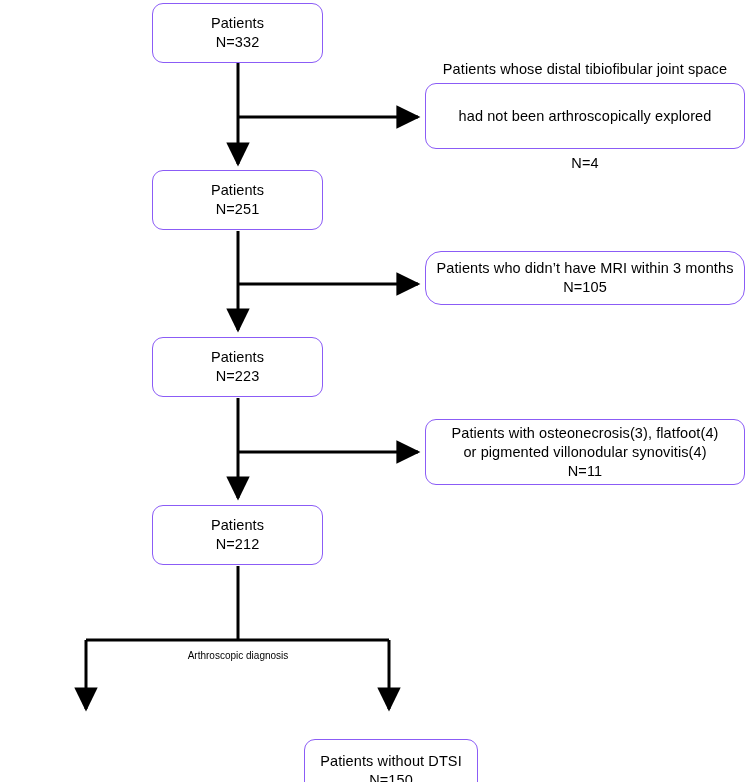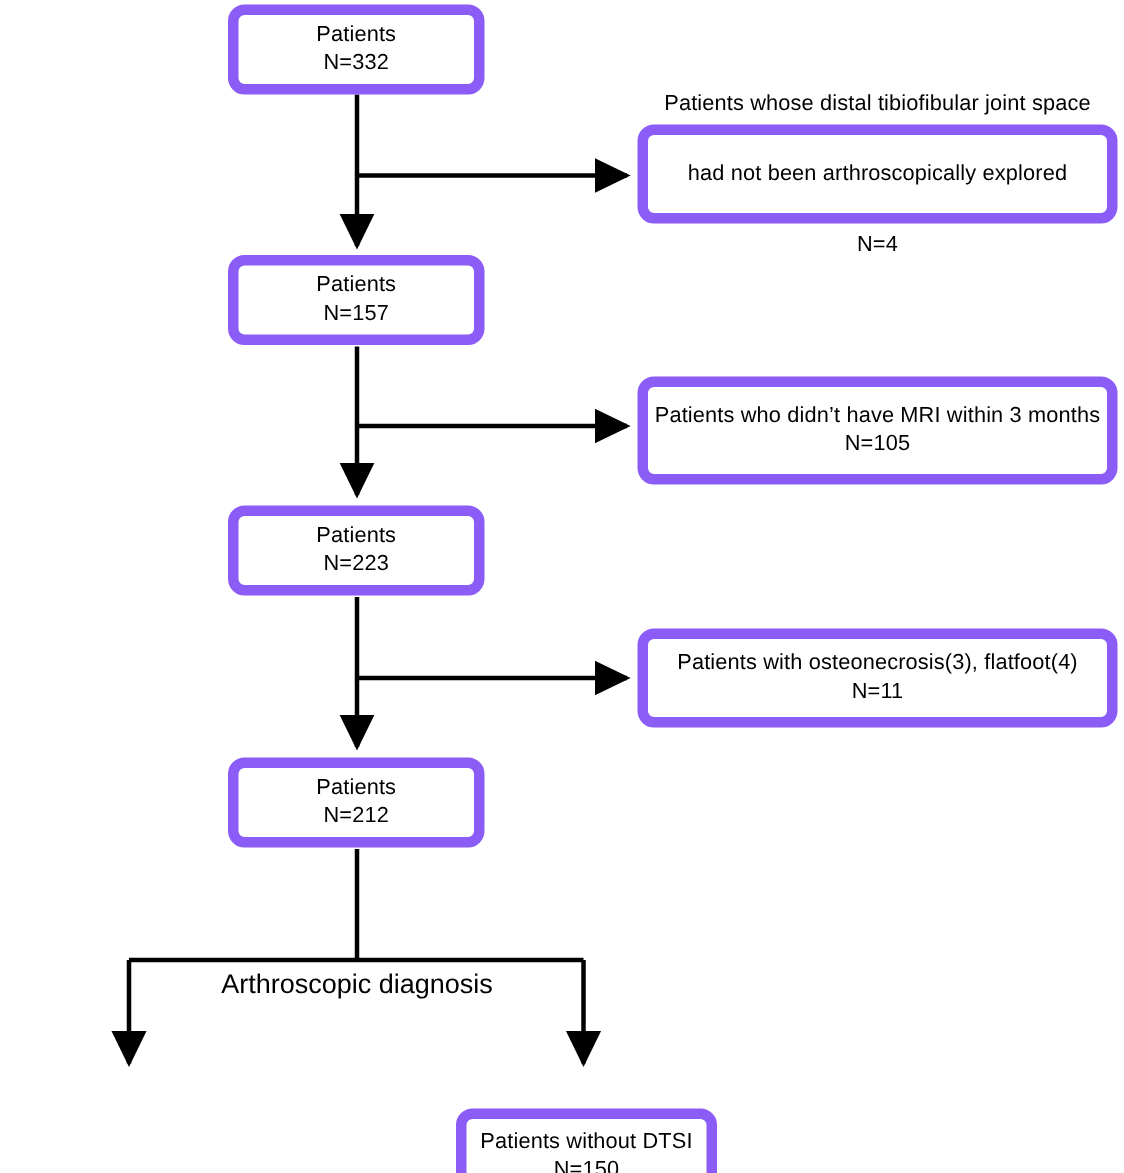--- a/index.html
+++ b/index.html
@@ -21,21 +21,21 @@
   #flow-svg {
     position: absolute;
     left: 0;
     top: 0;
     width: 749px;
     height: 782px;
   }
   .node-box {
     position: absolute;
     box-sizing: border-box;
-    border: 7px solid #8b5cf6;
+    border: 1px solid #8b5cf6;
     border-radius: 11px;
     background: #ffffff;
     display: flex;
     flex-direction: column;
     align-items: center;
     justify-content: center;
     text-align: center;
     color: #000000;
     font-family: "Liberation Sans", sans-serif;
     font-size: 14.5px;
@@ -43,21 +43,21 @@
     letter-spacing: 0.1px;
   }
   .node-line {
     display: block;
     white-space: nowrap;
   }
   .edge-label {
     position: absolute;
     color: #000000;
     font-family: "Liberation Sans", sans-serif;
-    font-size: 18px;
+    font-size: 10px;
     line-height: 18px;
     white-space: nowrap;
     text-align: center;
   }
 </style>
 </head>
 <body>
 
 <div id="flowchart-root">
 
@@ -85,46 +85,47 @@
     </g>
   </svg>
 
   <div class="node-box" style="left:152px; top:3px; width:171px; height:60px;">
     <span class="node-line">Patients</span>
     <span class="node-line">N=332</span>
   </div>
 
   <div class="node-box" style="left:152px; top:170px; width:171px; height:60px;">
     <span class="node-line">Patients</span>
-    <span class="node-line">N=157</span>
+    <span class="node-line">N=251</span>
   </div>
 
   <div class="node-box" style="left:152px; top:337px; width:171px; height:60px;">
     <span class="node-line">Patients</span>
     <span class="node-line">N=223</span>
   </div>
 
   <div class="node-box" style="left:152px; top:505px; width:171px; height:60px;">
     <span class="node-line">Patients</span>
     <span class="node-line">N=212</span>
   </div>
 
   <div class="node-box" style="left:425px; top:83px; width:320px; height:66px;gap:28px;">
     <span class="node-line">Patients whose distal tibiofibular joint space</span>
     <span class="node-line">had not been arthroscopically explored</span>
     <span class="node-line">N=4</span>
   </div>
 
-  <div class="node-box" style="left:425px; top:251px; width:320px; height:72px;">
+  <div class="node-box" style="left:425px; top:251px; width:320px; height:54px;border-radius:16px;">
     <span class="node-line">Patients who didn’t have MRI within 3 months</span>
     <span class="node-line">N=105</span>
   </div>
 
   <div class="node-box" style="left:425px; top:419px; width:320px; height:66px;">
     <span class="node-line">Patients with osteonecrosis(3), flatfoot(4)</span>
+    <span class="node-line">or pigmented villonodular synovitis(4)</span>
     <span class="node-line">N=11</span>
   </div>
 
   <div class="edge-label" style="left:138px; top:647px; width:200px;">Arthroscopic diagnosis</div>
 
 
   <div class="node-box" style="left:304px; top:739px; width:174px; height:64px;">
     <span class="node-line">Patients without DTSI</span>
     <span class="node-line">N=150</span>
   </div>

